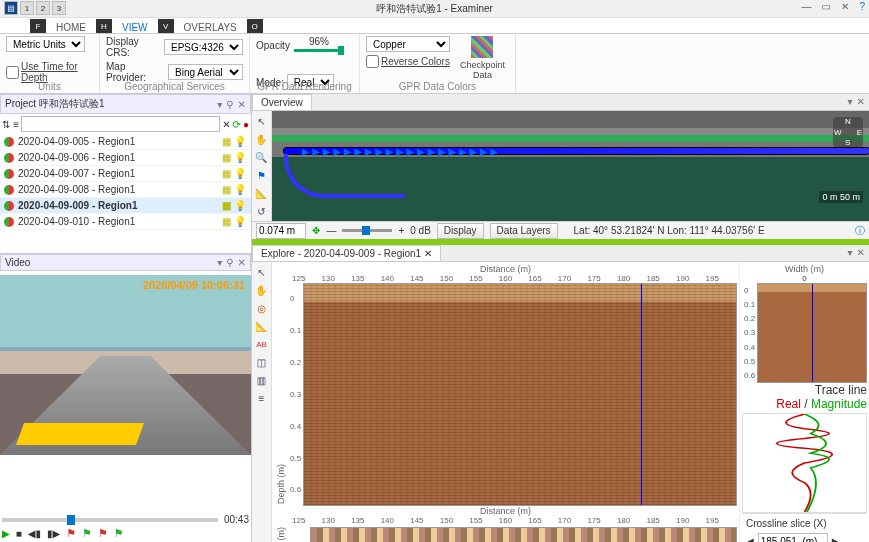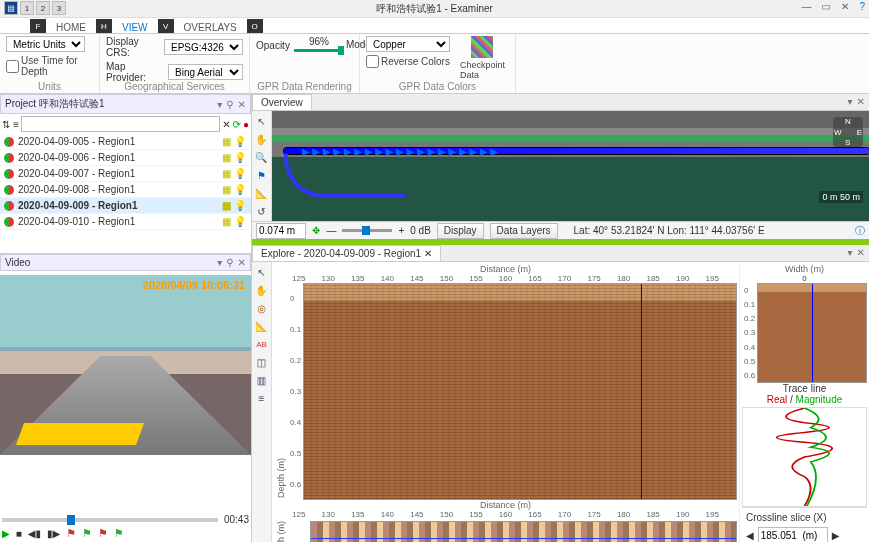--- a/index.html
+++ b/index.html
@@ -9,21 +9,21 @@
   .titlebar .qat { position:absolute; left:4px; top:1px; display:flex; gap:2px;}
   .qat-btn { width:14px; height:14px; background:#ddd; border:1px solid #bbb; display:flex; align-items:center; justify-content:center; font-size:8px;}
   .tablabels { height:16px; display:flex; align-items:flex-end; padding-left:30px; gap:2px; background:#fff; border-bottom:1px solid #ccc;}
   .tablabels .tl { width:16px; height:14px; background:#333; color:#fff; font-size:8px; display:flex; align-items:center; justify-content:center;}
   .tablabels .lab { padding:0 8px; font-size:10px; color:#555;}
   .ribbon { height:60px; background:#fcfcfc; border-bottom:1px solid #ccc; display:flex; }
   .rgroup { border-right:1px solid #e5e5e5; padding:2px 6px 0 6px; display:flex; flex-direction:column; position:relative;}
   .rgroup-title { position:absolute; bottom:0; left:0; right:0; text-align:center; font-size:10px; color:#888; padding:1px 0;}
   .rgroup-body { flex:1; display:flex; gap:6px; align-items:flex-start;}
   select, input[type=text] { font-size:10px; border:1px solid #bbb; background:#fff; height:16px; padding:0 2px;}
-  .chk { display:flex; align-items:center; gap:2px; font-size:10px; color:#444;}
+  .chk { display:flex; align-items:center; gap:2px; font-size:10px; color:#444;text-decoration:underline;}
   .slider { width:50px; height:3px; background:#0a6; position:relative; margin:2px 0;}
   .slider::after{content:"";position:absolute;right:0;top:-3px;width:6px;height:9px;background:#0a6;}
   .bigbtn { display:flex; flex-direction:column; align-items:center; gap:2px; font-size:9px; color:#444; padding:0 4px;}
   .bigbtn .ic { width:22px; height:22px; background:#888; display:flex;align-items:center;justify-content:center;}
   .bigbtn.lines .ic{background:linear-gradient(#333 0 20%, #fff 20% 40%, #333 40% 60%, #fff 60% 80%, #333 80% 100%);}
   .bigbtn.check .ic{background:repeating-linear-gradient(45deg,#c66 0 3px,#6c6 3px 6px,#66c 6px 9px);}
   .copper-sw{width:14px;height:12px;background:linear-gradient(#000,#a55,#fc8,#fff); display:inline-block; vertical-align:middle; margin-right:3px;}
 
   .content { display:flex; height:calc(542px - 18px - 16px - 60px); }
   .left { width:252px; display:flex; flex-direction:column; border-right:1px solid #ccc;}
@@ -96,21 +96,21 @@
   .scan2{ height:34px; margin:2px 0 0 22px; background:
     repeating-linear-gradient(90deg,#b87 0 6px,#975 6px 12px,#ec9 12px 18px);
     border:1px solid #999; position:relative;}
   .scan2 .hline{position:absolute;left:0;right:0;top:50%;height:1px;background:#33f;}
   .rad-right{ width:130px; display:flex; flex-direction:column; padding:2px; border-left:1px solid #eee;}
   .width-plot{ height:100px; display:flex;}
   .width-scan{ flex:1; background:linear-gradient(#c96 0 8%, #a86840 8% 100%); border:1px solid #999; position:relative;}
   .width-scan::after{content:"";position:absolute;left:50%;top:0;bottom:0;width:1px;background:#00f;}
   .trace{ height:100px; border:1px solid #ddd; margin-top:2px; position:relative; overflow:hidden;}
   .trace svg{ width:100%; height:100%;}
-  .trace-hdr{font-size:10px; text-align:center;}
+  .trace-hdr{font-size:12px; text-align:right;}
   .red{color:#c00;} .grn{color:#0a0;margin-top:24px;}
   .slice-ctrl{ padding:4px; border-top:1px solid #ddd; font-size:10px; display:flex; flex-direction:column; gap:4px;}
   .slice-row{display:flex; align-items:center; gap:4px;}
 </style>
 </head>
 <body>
 
 <div class="titlebar">
   <div class="qat">
     <span class="qat-btn" style="background:#148;color:#fff">▤</span>
@@ -132,21 +132,21 @@
   <span class="lab">HOME</span>
   <span class="tl">H</span>
   <span class="lab" style="color:#07c">VIEW</span>
   <span class="tl">V</span>
   <span class="lab">OVERLAYS</span>
   <span class="tl">O</span>
 </div>
 
 <div class="ribbon">
   <div class="rgroup" style="width:100px">
-    <div class="rgroup-body" style="flex-direction:column;gap:3px">
+    <div class="rgroup-body" style="flex-direction:column;gap:9px">
       <select><option>Metric Units</option></select>
       <label class="chk">
           <input type="checkbox" style="">
           <span>Use Time for Depth</span>
         </label>
     </div>
     <div class="rgroup-title">Units</div>
   </div>
   <div class="rgroup" style="width:150px">
     <div class="rgroup-body" style="flex-direction:column;gap:3px">
@@ -155,21 +155,21 @@
           <select><option>EPSG:4326</option></select>
         </div>
       <div style="display:flex;gap:3px;align-items:center">
           <span>Map Provider:</span>
           <select><option>Bing Aerial</option></select>
         </div>
     </div>
     <div class="rgroup-title">Geographical Services</div>
   </div>
   <div class="rgroup" style="width:110px">
-    <div class="rgroup-body" style="gap:2px">
+    <div class="rgroup-body" style="flex-direction:column;gap:20px">
       <div style="display:flex;gap:4px;align-items:center">
           <span>Opacity</span>
         <div style="display:flex;flex-direction:column;align-items:center">
           <span>96%</span>
           <div class="slider"></div>
         </div>
       </div>
       <div style="display:flex;gap:3px;align-items:center">
           <span>Mode:</span>
           <select><option>Real</option></select>
@@ -181,21 +181,21 @@
     <div class="rgroup-body">
       <div style="display:flex;flex-direction:column;gap:3px">
         <select><option><span class="copper-sw"></span><span>Copper</span></option></select>
         <label class="chk">
             <input type="checkbox" style="">
             <span>Reverse Colors</span>
           </label>
       </div>
       <div class="bigbtn check">
           <div class="ic"></div>
-          <span style="white-space:pre-line;">Checkpoint
+          <span style="white-space:pre-line;text-align:center">Checkpoint
 Data</span>
         </div>
     </div>
     <div class="rgroup-title">GPR Data Colors</div>
   </div>
 </div>
 
 <div class="content">
   <div class="left">
 

